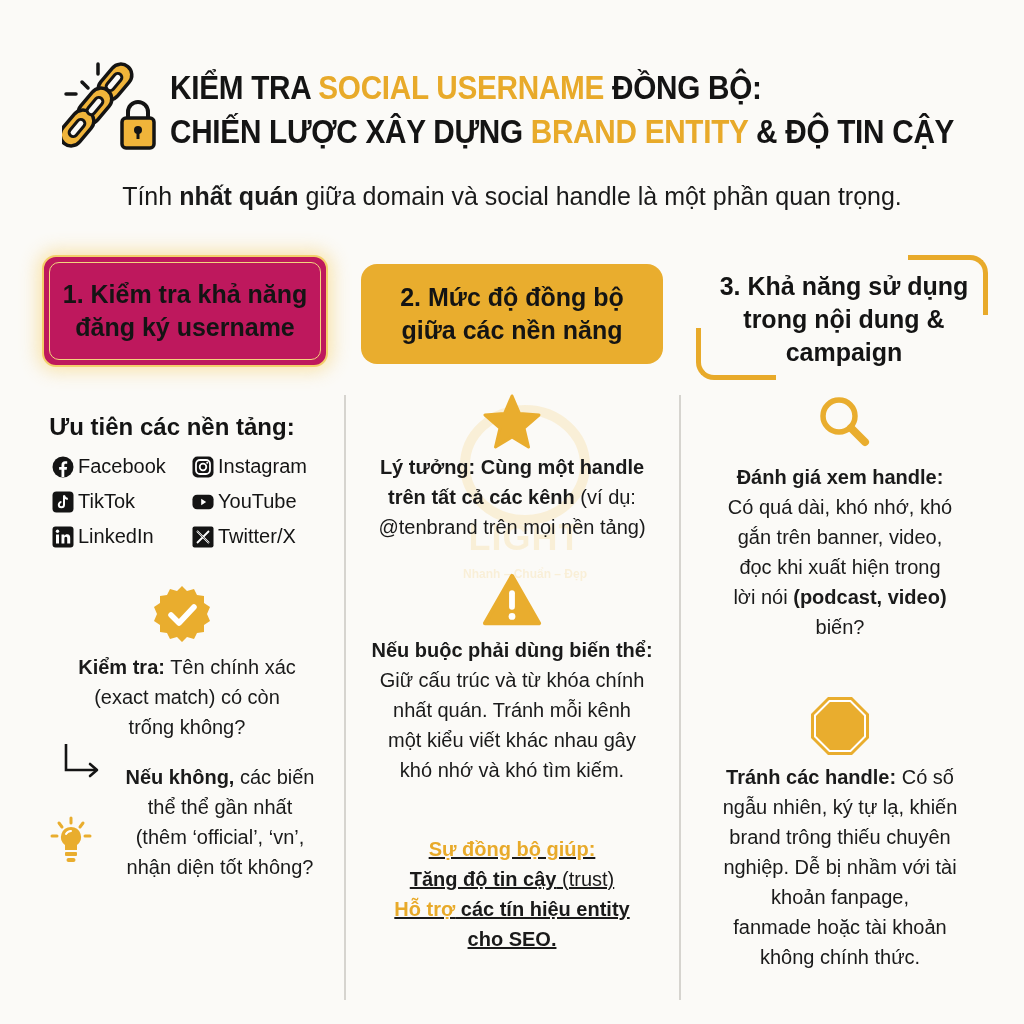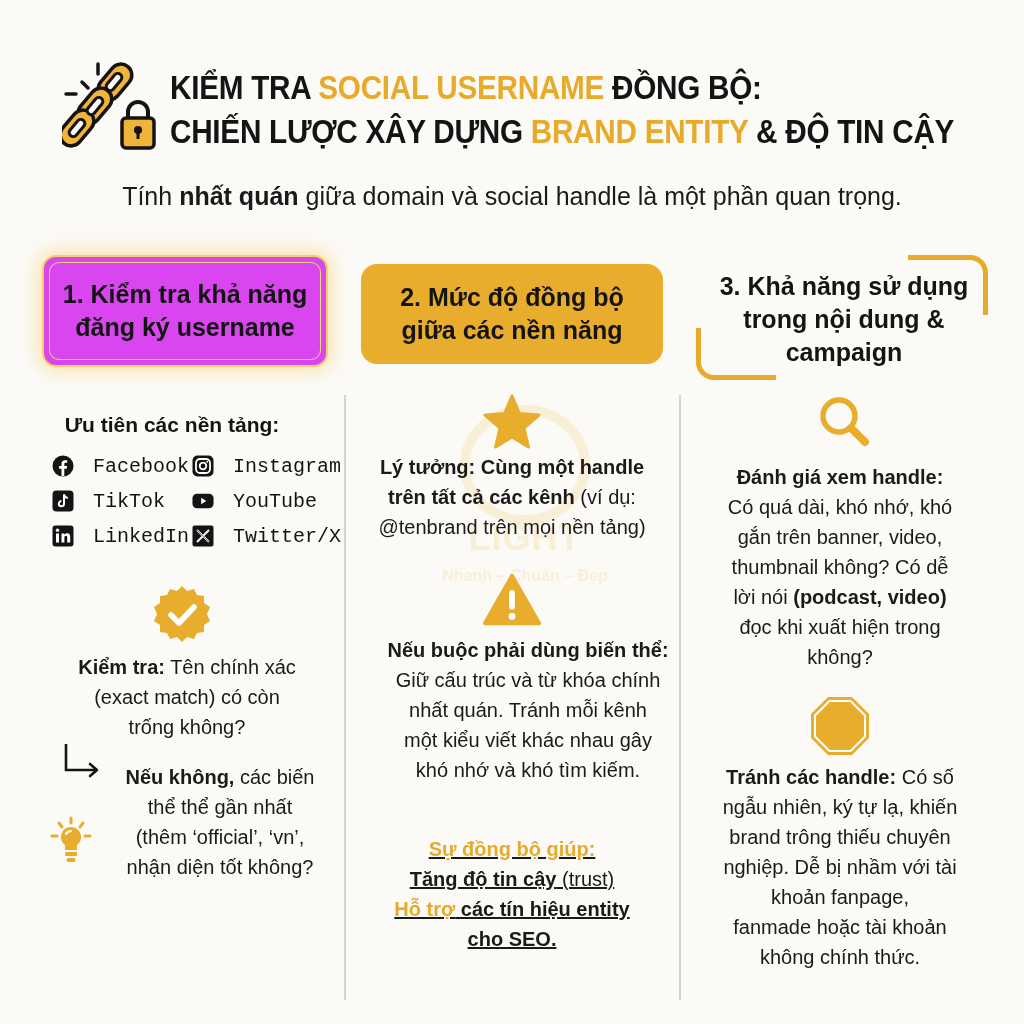--- a/index.html
+++ b/index.html
@@ -16,39 +16,39 @@
 
   
   .col { position: absolute; top: 250px; width: 330px; }
   .col1 { left: 22px; }
   .col2 { left: 347px; }
   .col3 { left: 680px; }
   .divider { position: absolute; top: 395px; width: 2px; height: 605px; background: #d6d4cf; }
   .divider.d1 { left: 344px; }
   .divider.d2 { left: 679px; }
 
-  .head-box1 { position: absolute; left: 20px; top: 5px; width: 286px; height: 112px; border: 2px solid #f3cf6b; border-radius: 14px; background: #d946ef; box-shadow: 0 0 18px 4px rgba(247,200,80,0.45); display: flex; align-items: center; justify-content: center; }
+  .head-box1 { position: absolute; left: 20px; top: 5px; width: 286px; height: 112px; border: 2px solid #f3cf6b; border-radius: 14px; background: #be185d; box-shadow: 0 0 18px 4px rgba(247,200,80,0.45); display: flex; align-items: center; justify-content: center; }
   .head-box1::after { content: ""; position: absolute; inset: 5px; border: 1.5px solid #f3d57d; border-radius: 10px; }
   .head-box2 { position: absolute; left: 14px; top: 14px; width: 302px; height: 100px; background: #e9ad2e; border-radius: 16px; display: flex; align-items: center; justify-content: center; }
   .head-3 { position: absolute; left: 14px; top: 4px; width: 300px; height: 130px; display: flex; align-items: center; justify-content: center; }
   .head-text { font-weight: 700; font-size: 25px; line-height: 33px; text-align: center; color: #141414; position: relative; z-index: 1; }
   .bracket-tr { position: absolute; left: 228px; top: 5px; width: 80px; height: 60px; border-top: 5px solid #e8aa2a; border-right: 5px solid #e8aa2a; border-top-right-radius: 18px; }
   .bracket-bl { position: absolute; left: 16px; top: 78px; width: 80px; height: 52px; border-bottom: 5px solid #e8aa2a; border-left: 5px solid #e8aa2a; border-bottom-left-radius: 18px; }
 
-  .section-label { position: absolute; left: 0; width: 300px; top: 163px; text-align: center; font-weight: 700; font-size: 21px; }
+  .section-label { position: absolute; left: 0; width: 300px; top: 163px; text-align: center; font-weight: 700; font-size: 24px; }
   .platforms { position: absolute; left: 30px; top: 205px; width: 290px; display: grid; grid-template-columns: 140px 150px; row-gap: 12px; }
-  .plat { display: flex; align-items: flex-start; gap: 19px; font-size: 20px; font-family: Liberation Mono, monospace; }
+  .plat { display: flex; align-items: center; gap: 4px; font-size: 20px; }
   .plat-ic { width: 22px; height: 22px; display: inline-flex; align-items: center; justify-content: center; }
 
   .icon-block { position: absolute; display: flex; justify-content: center; }
   .para { position: absolute; text-align: center; font-size: 20px; line-height: 30px; color: #1a1a1a; }
 
   .watermark { position: absolute; left: 430px; top: 405px; width: 190px; height: 185px; opacity: 0.16; pointer-events: none; }
   .wm-text { position: absolute; left: 0; top: 112px; width: 190px; text-align: center; font-weight: 700; font-size: 36px; color: #f0b83a; letter-spacing: 1px; }
-  .wm-sub { position: absolute; left: 0; top: 162px; width: 190px; text-align: center; font-weight: 700; font-size: 16px; color: #f0b83a; }
+  .wm-sub { position: absolute; left: 0; top: 162px; width: 190px; text-align: center; font-weight: 700; font-size: 12px; color: #f0b83a; }
 </style>
 </head>
 <body>
 
 <div class="header">
   <svg class="logo-icon" viewBox="0 0 100 92">
     <g stroke="#141414" stroke-width="3.5" stroke-linecap="round">
       <line x1="20" y1="22" x2="26" y2="28"></line>
       <line x1="36" y1="4" x2="36" y2="14"></line>
       <line x1="4" y1="34" x2="14" y2="34"></line>
@@ -217,21 +217,21 @@
     <div><span class="b">trên tất cả các kênh</span><span> (ví dụ:</span></div>
     <div>@tenbrand trên mọi nền tảng)</div>
   </div>
   <div class="icon-block" style="left:135px; top:322px; width:60px;">
     <svg width="62" height="56" viewBox="0 0 62 56">
       <path d="M31 3 L59 52 H3z" fill="#e9ad2e" stroke="#e9ad2e" stroke-width="4" stroke-linejoin="round"></path>
       <rect x="28" y="18" width="6" height="20" rx="3" fill="#fff"></rect>
       <circle cx="31" cy="45" r="3.5" fill="#fff"></circle>
     </svg>
   </div>
-  <div class="para" style="left:16px; top:385px; width:330px;">
+  <div class="para" style="left:0; top:385px; width:330px;">
     <div class="b">Nếu buộc phải dùng biến thể:</div>
     <div>Giữ cấu trúc và từ khóa chính</div>
     <div>nhất quán. Tránh mỗi kênh</div>
     <div>một kiểu viết khác nhau gây</div>
     <div>khó nhớ và khó tìm kiếm.</div>
   </div>
   <div class="para" style="left:0; top:584px; width:330px;text-decoration:underline;">
     <div class="b gold">Sự đồng bộ giúp:</div>
     <div><span class="b">Tăng độ tin cậy</span><span> (trust)</span></div>
     <div><span class="b gold">Hỗ trợ</span><span class="b"> các tín hiệu entity</span></div>
@@ -252,24 +252,23 @@
   <div class="icon-block" style="left:130px; top:144px; width:70px;">
     <svg width="60" height="56" viewBox="0 0 60 56">
       <circle cx="24" cy="22" r="16" fill="none" stroke="#e9ad2e" stroke-width="5.5"></circle>
       <line x1="36" y1="34" x2="50" y2="48" stroke="#e9ad2e" stroke-width="8" stroke-linecap="round"></line>
     </svg>
   </div>
   <div class="para" style="left:0; top:212px; width:320px;">
     <div class="b">Đánh giá xem handle:</div>
     <div>Có quá dài, khó nhớ, khó</div>
     <div>gắn trên banner, video,</div>
-    <div>thumbnail không? Có dễ</div>
+    <div>đọc khi xuất hiện trong</div>
     <div><span>lời nói </span><span class="b">(podcast, video)</span></div>
-    <div>đọc khi xuất hiện trong</div>
-    <div>không?</div>
+    <div>biến?</div>
   </div>
   <div class="icon-block" style="left:128px; top:445px; width:64px;">
     <svg width="62" height="62" viewBox="0 0 62 62">
       <path d="M19 2 H43 L60 19 V43 L43 60 H19 L2 43 V19z" fill="#e9ad2e"></path>
       <path d="M20.5 6 H41.5 L56 20.5 V41.5 L41.5 56 H20.5 L6 41.5 V20.5z" fill="none" stroke="#fff" stroke-width="2"></path>
     </svg>
   </div>
   <div class="para" style="left:0; top:512px; width:320px;">
     <div><span class="b">Tránh các handle:</span><span> Có số</span></div>
     <div>ngẫu nhiên, ký tự lạ, khiến</div>

